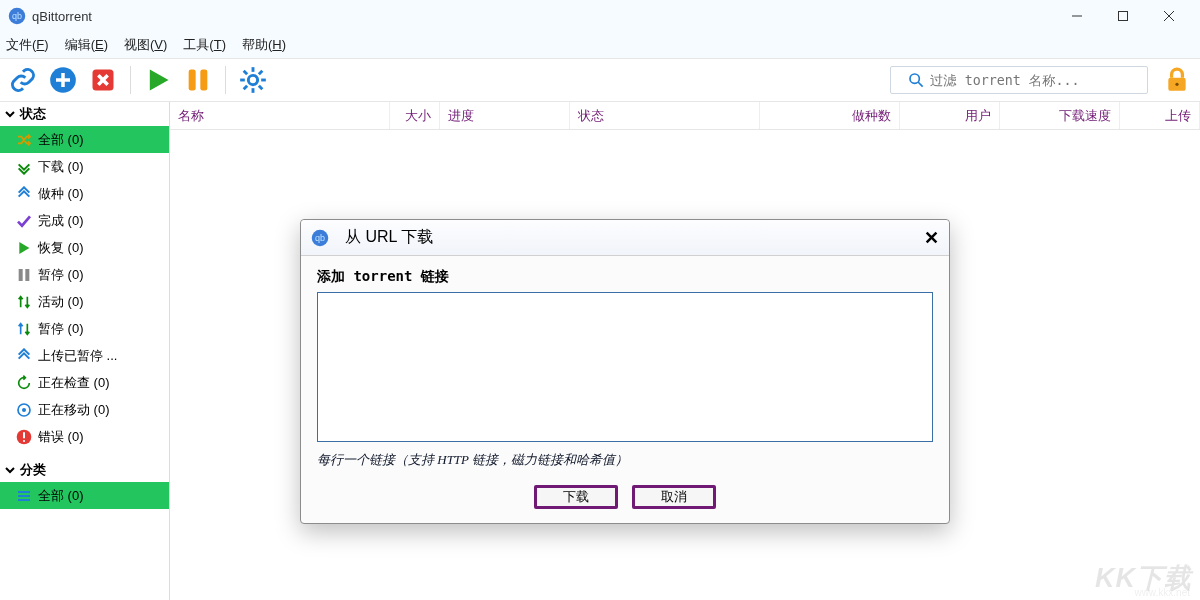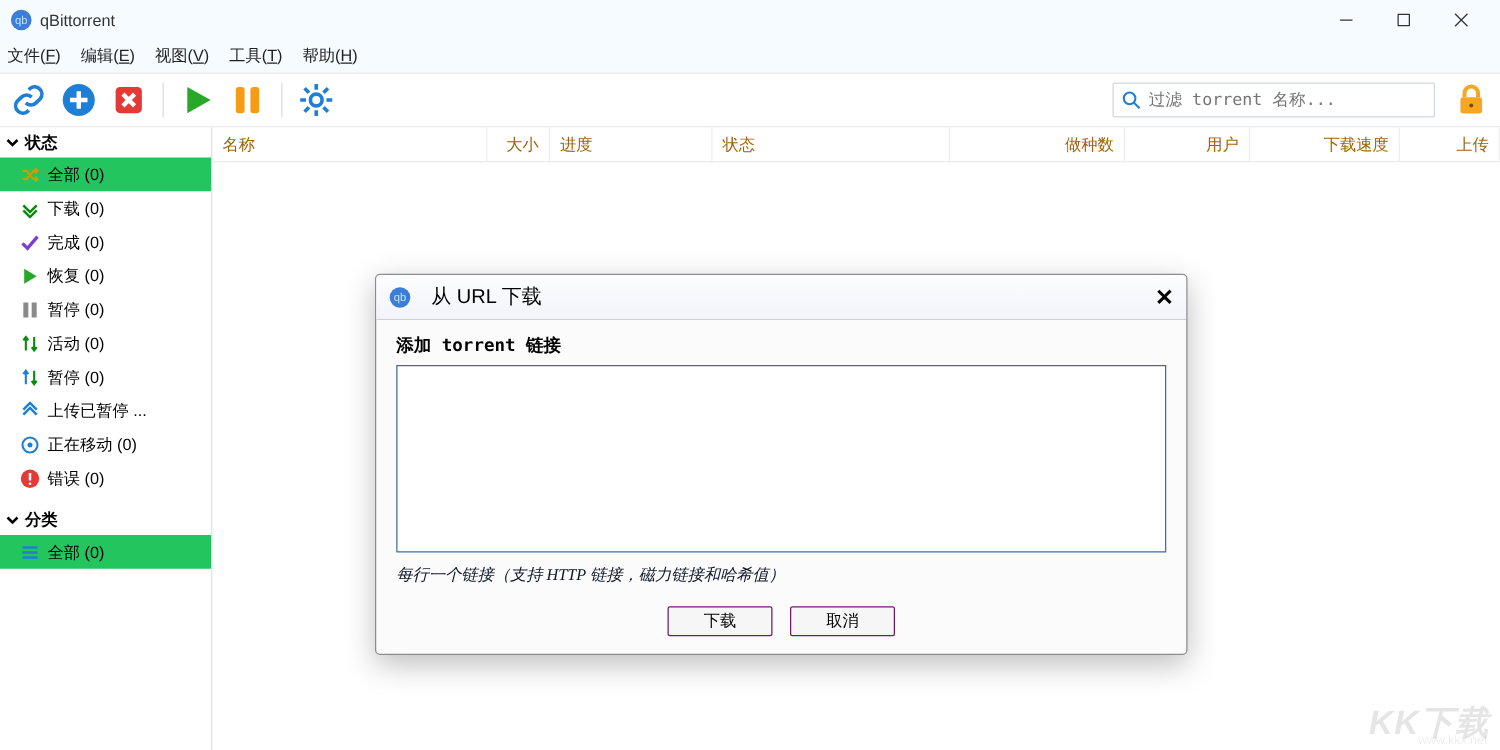--- a/index.html
+++ b/index.html
@@ -13,48 +13,48 @@
 .winctrls div { width: 46px; height: 32px; display: flex; align-items: center; justify-content: center; color: #555; }
 
 
 .menubar { height: 26px; background: #f6fbff; display: flex; align-items: center; padding: 0 6px; gap: 16px; color: #222; }
 .menubar span u { text-decoration: underline; }
 
 
 .toolbar { height: 44px; background: #fff; border-top: 1px solid #e6e6e6; border-bottom: 1px solid #e6e6e6; display: flex; align-items: center; padding: 0 6px; gap: 6px; }
 .tbtn { width: 34px; height: 34px; display: flex; align-items: center; justify-content: center; }
 .tsep { width: 1px; height: 28px; background: #dcdcdc; margin: 0 4px; }
-.toolbar .search { margin-left: auto; display: flex; align-items: center; border: 1px solid #cfd8e0; height: 28px; width: 258px; border-radius: 2px; padding: 0 6px; gap: 6px; color: #888; background: #fff; }
+.toolbar .search { margin-left: auto; display: flex; align-items: center; border: 1px solid #cfd8e0; height: 28px; width: 258px; border-radius: 2px; padding: 0 17px; gap: 6px; color: #888; background: #fff; }
 .toolbar .search input { border: none; outline: none; flex: 1; font-family: "SimSun", monospace; }
 .lockwrap { margin-left: 6px; }
 
 
 .main { display: flex; height: calc(600px - 32px - 26px - 44px); }
 .sidebar { width: 170px; border-right: 1px solid #dcdcdc; background: #fff; overflow: hidden; }
 .grouphdr { display: flex; align-items: center; height: 24px; font-weight: bold; padding: 0 4px; gap: 4px; }
 .sideitem { display: flex; align-items: center; height: 27px; padding: 0 4px 0 16px; gap: 6px; }
 .sideitem.selected { background: #22c55e; }
 .sideicon { width: 16px; height: 16px; flex-shrink: 0; }
 
 .content { flex: 1; display: flex; flex-direction: column; }
-.colhdr { height: 28px; background: #fff; border-bottom: 1px solid #e6e6e6; display: flex; align-items: center; color: #a16207; }
+.colhdr { height: 28px; background: #fff; border-bottom: 1px solid #e6e6e6; display: flex; align-items: center; color: #701a75; }
 .colhdr > div { padding: 0 8px; border-right: 1px solid #eee; height: 100%; display: flex; align-items: center; }
 .listarea { flex: 1; background: #fff; }
 
 
 .dialog { position: absolute; left: 300px; top: 219px; width: 650px; background: #fbfbfb; border: 1px solid #8c8c8c; border-radius: 4px; box-shadow: 0 8px 24px rgba(0,0,0,0.25); }
 .dlgtitle { height: 36px; display: flex; align-items: center; padding: 0 10px; background: linear-gradient(#fdfdff,#f1f4fa); border-bottom: 1px solid #d0d0d0; border-radius: 4px 4px 0 0; }
 .dlgtitle .t { margin-left: 16px; font-size: 16px; }
 .dlgtitle .x { margin-left: auto; font-size: 18px; font-weight: bold; cursor: pointer; }
 .dlgbody { padding: 12px 16px 10px; }
 .dlglabel { font-family: "SimHei", "SimSun", monospace; font-weight: bold; font-size: 14px; margin-bottom: 6px; }
 .dlgta { width: 100%; height: 150px; border: 1px solid #3b6ea5; resize: none; padding: 4px 6px; font-family: monospace; outline: none; }
 .dlghint { font-style: italic; font-family: "SimSun", "FangSong", serif; margin-top: 6px; color: #0f172a; }
 .dlgbtns { display: flex; justify-content: center; gap: 14px; padding: 6px 0 14px; }
-.dlgbtns button { width: 84px; height: 24px; border: 1px solid #701a75; background: #f6f6f6; border-radius: 2px; font-size: 13px; }
+.dlgbtns button { width: 84px; height: 24px; border: 3px solid #701a75; background: #f6f6f6; border-radius: 2px; font-size: 13px; }
 
 .watermark { position: absolute; right: 8px; bottom: 4px; color: rgba(0,0,0,0.1); font-size: 27px; font-weight: bold; font-style: italic; letter-spacing: 1px; }
 .waterurl { position: absolute; right: 10px; bottom: 2px; color: rgba(0,0,0,0.07); font-size: 10px; }
 </style>
 </head>
 <body>
 
 <div class="titlebar">
   <svg class="logo" viewBox="0 0 24 24">
       <circle cx="12" cy="12" r="11" fill="#3b7dd8"></circle>
@@ -173,20 +173,27 @@
     </div>
     <div class="sideitem">
       <svg class="sideicon" viewBox="0 0 24 24">
           <polyline points="4,8 12,16 20,8" fill="none" stroke="#0a8a0a" stroke-width="3"></polyline>
           <polyline points="4,14 12,22 20,14" fill="none" stroke="#0a8a0a" stroke-width="3"></polyline>
         </svg>
       <span>下载 (0)</span>
     </div>
     <div class="sideitem">
       <svg class="sideicon" viewBox="0 0 24 24">
+          <polyline points="4,16 12,8 20,16" fill="none" stroke="#1f7fd6" stroke-width="3"></polyline>
+          <polyline points="4,10 12,2 20,10" fill="none" stroke="#1f7fd6" stroke-width="3"></polyline>
+        </svg>
+      <span>做种 (0)</span>
+    </div>
+    <div class="sideitem">
+      <svg class="sideicon" viewBox="0 0 24 24">
           <polyline points="3,13 9,19 21,5" fill="none" stroke="#7b3fd1" stroke-width="4"></polyline>
         </svg>
       <span>完成 (0)</span>
     </div>
     <div class="sideitem">
       <svg class="sideicon" viewBox="0 0 24 24">
           <polygon points="5,3 20,12 5,21" fill="#28a828"></polygon>
         </svg>
       <span>恢复 (0)</span>
     </div>
@@ -210,20 +217,27 @@
           <path d="M17 4v16M14 16l3 4 3-4" fill="none" stroke="#0a8a0a" stroke-width="2.5"></path>
         </svg>
       <span>暂停 (0)</span>
     </div>
     <div class="sideitem">
       <svg class="sideicon" viewBox="0 0 24 24">
           <polyline points="4,16 12,8 20,16" fill="none" stroke="#1f7fd6" stroke-width="3"></polyline>
           <polyline points="4,10 12,2 20,10" fill="none" stroke="#1f7fd6" stroke-width="3"></polyline>
         </svg>
       <span>上传已暂停 ...</span>
+    </div>
+    <div class="sideitem">
+      <svg class="sideicon" viewBox="0 0 24 24">
+          <path d="M20 12A8 8 0 1 1 12 4" fill="none" stroke="#0a8a0a" stroke-width="2.5"></path>
+          <polyline points="11,1 14,4 11,7" fill="none" stroke="#0a8a0a" stroke-width="2.5"></polyline>
+        </svg>
+      <span>正在检查 (0)</span>
     </div>
     <div class="sideitem">
       <svg class="sideicon" viewBox="0 0 24 24">
           <circle cx="12" cy="12" r="9" fill="none" stroke="#1f7fd6" stroke-width="2.5"></circle>
           <circle cx="12" cy="12" r="3" fill="#1f7fd6"></circle>
         </svg>
       <span>正在移动 (0)</span>
     </div>
     <div class="sideitem">
       <svg class="sideicon" viewBox="0 0 24 24">

